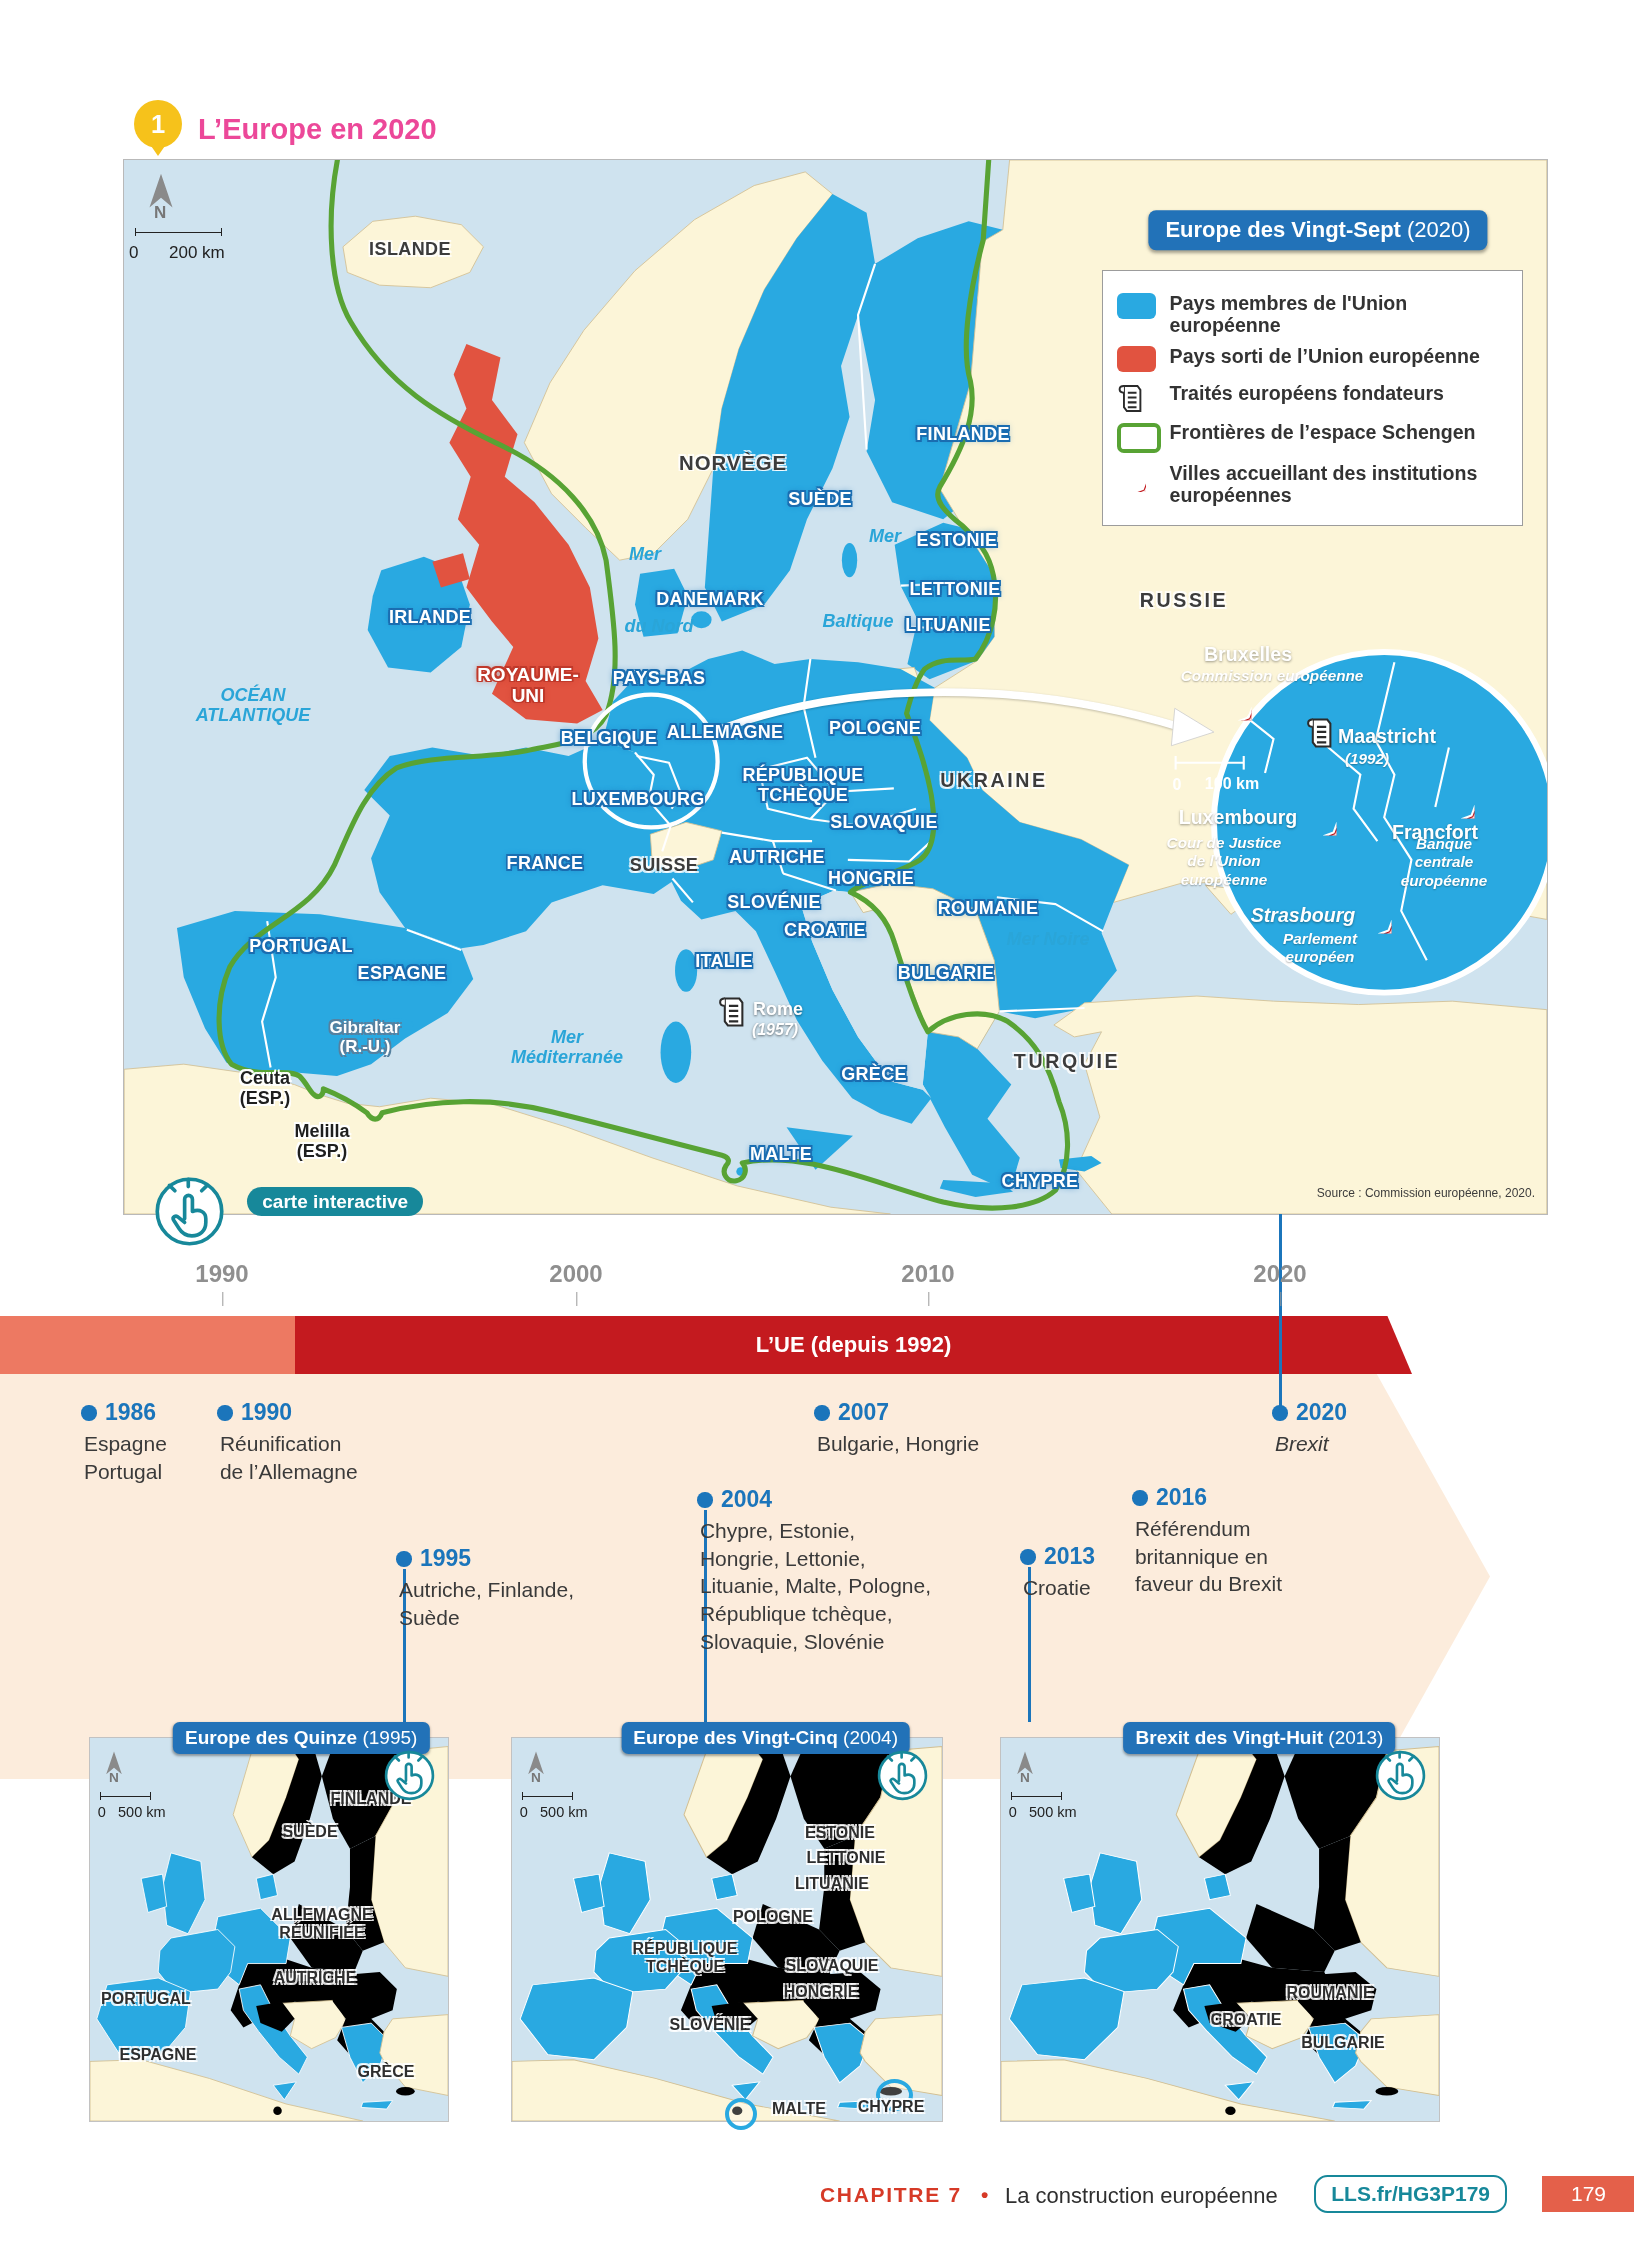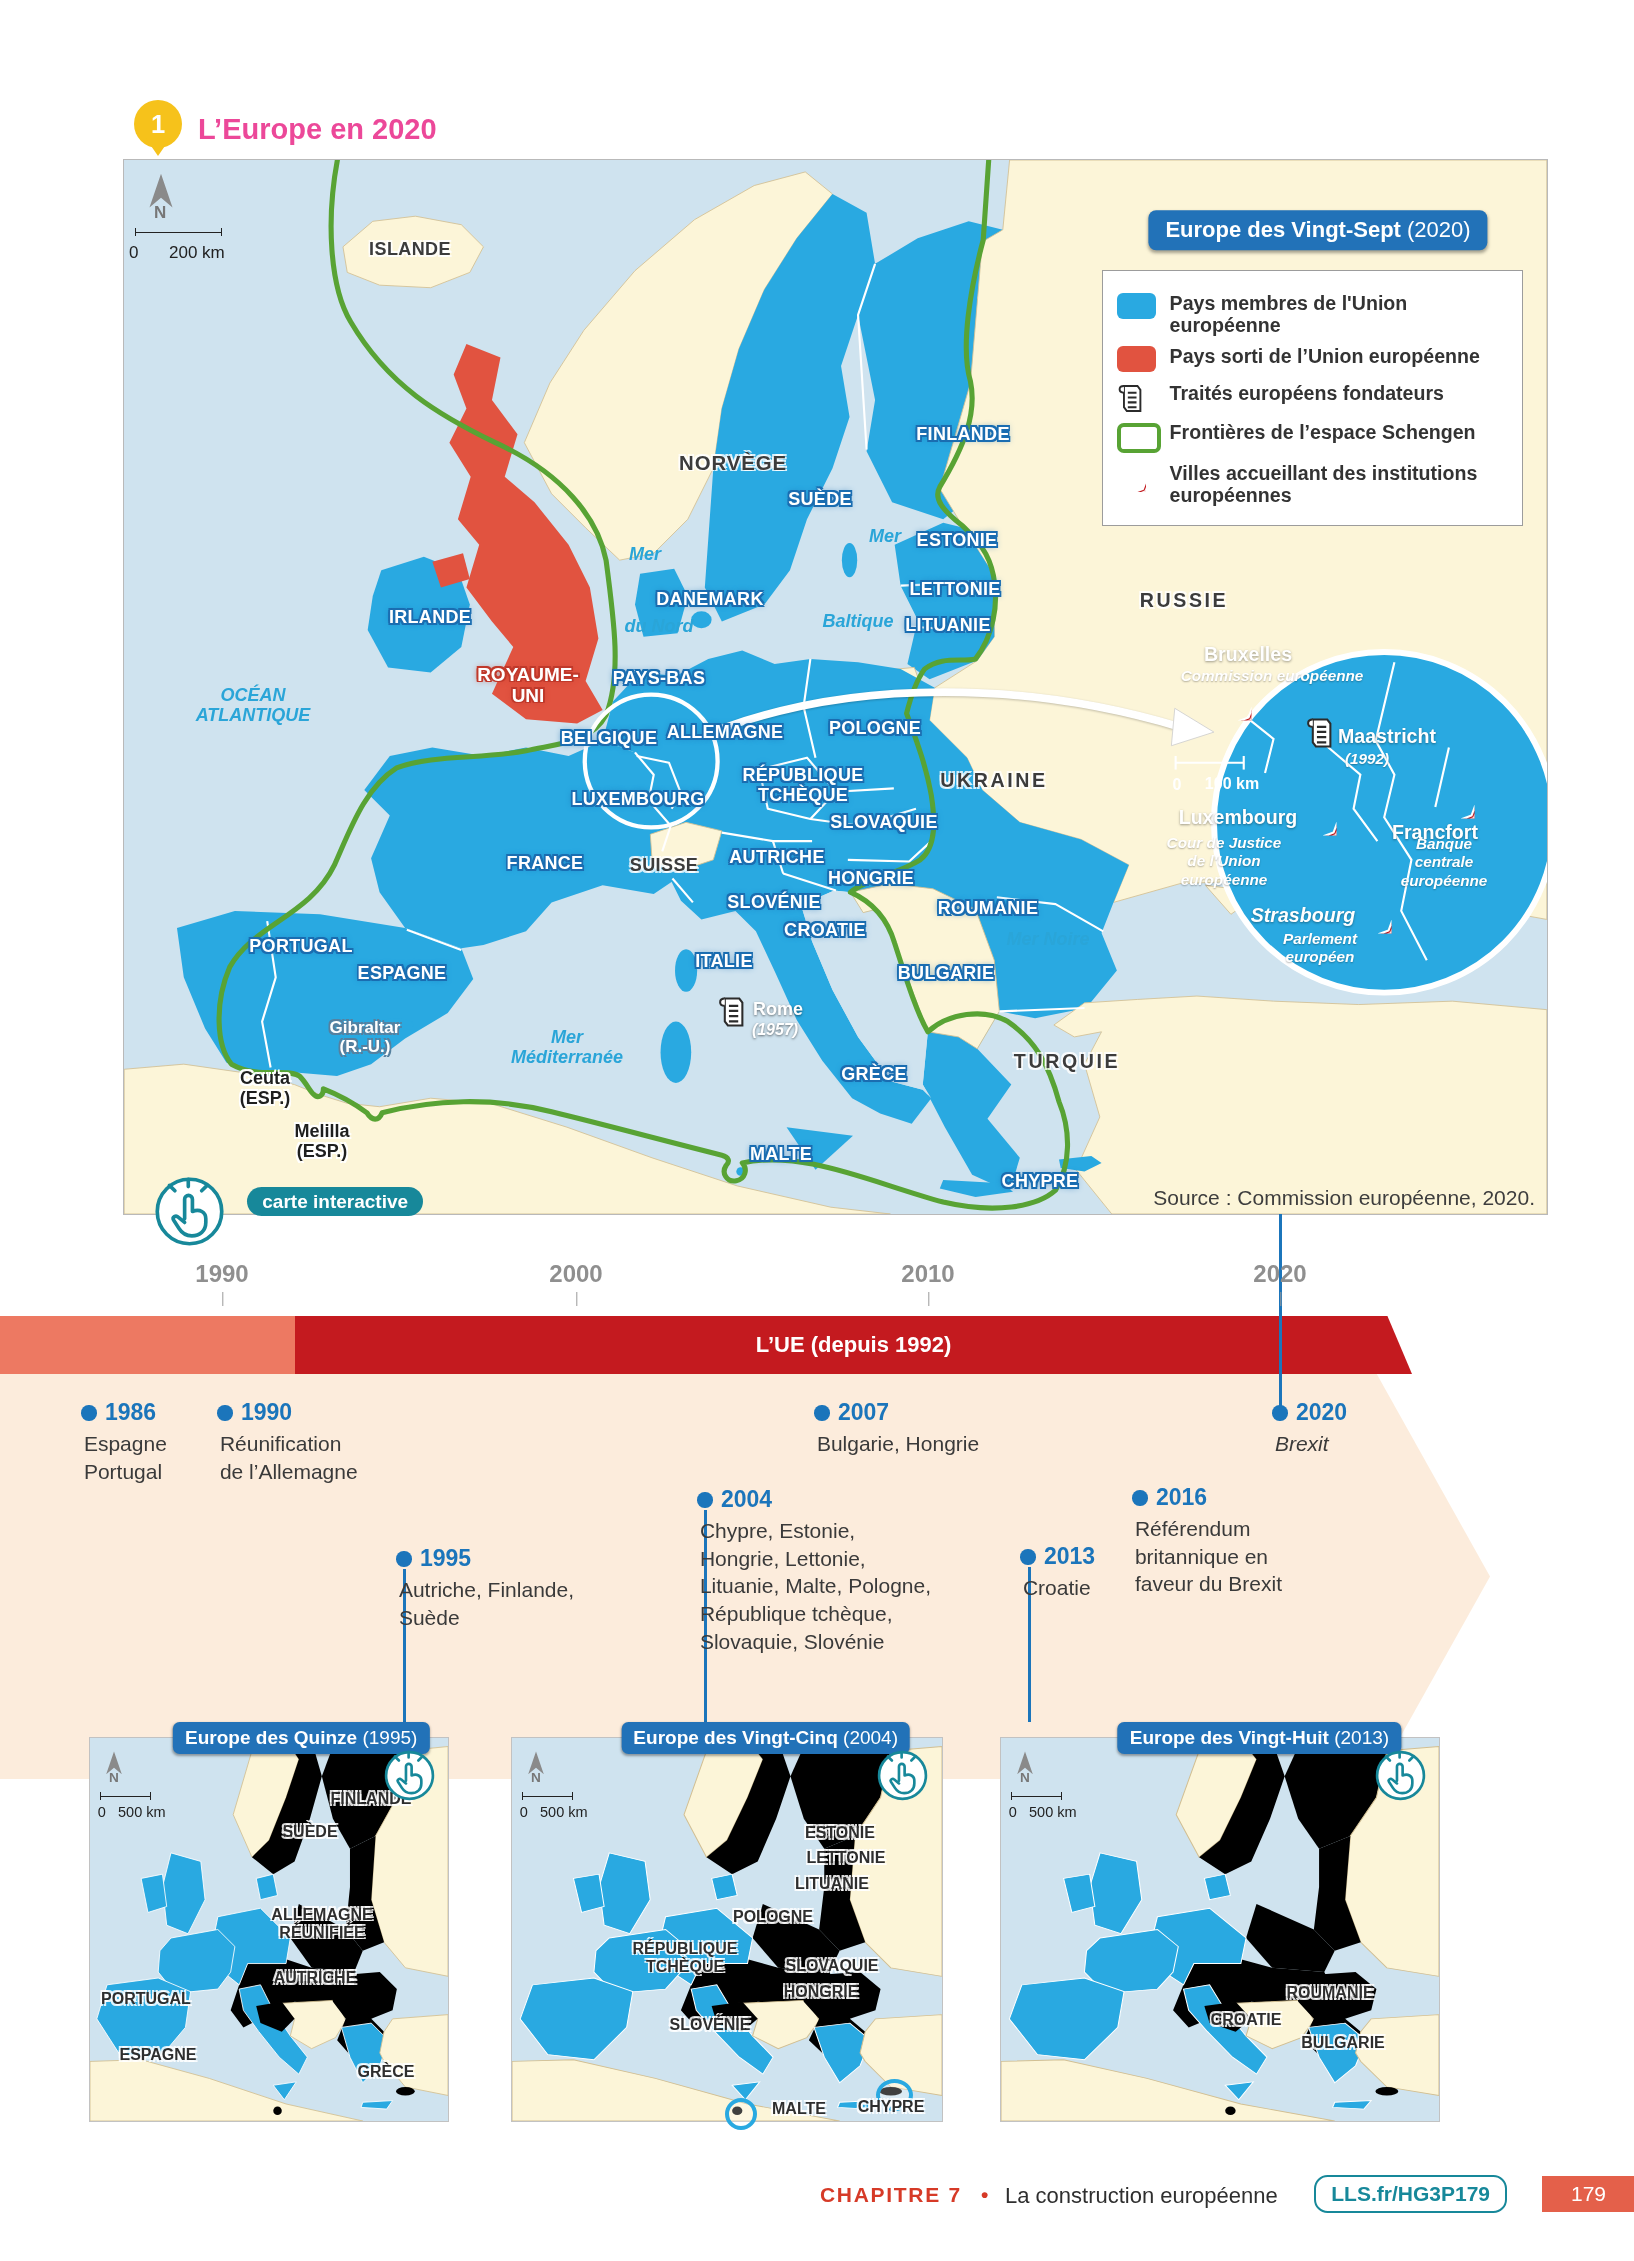--- a/index.html
+++ b/index.html
@@ -80,21 +80,21 @@
   .sb-txt.mini{font-size:14.5px;}
   .north-n{position:absolute;font-size:17px;font-weight:bold;color:#777;z-index:9;}
   .north-n.mini{font-size:13.6px;}
 
   
   .ci-pill{position:absolute;left:247px;top:1187px;height:29px;background:var(--teal);
      border-radius:15.3px;color:#fff;font-weight:bold;font-size:19px;display:flex;align-items:center;
      padding:0 15.3px;z-index:20;}
   .hand{position:absolute;z-index:21;}
 
-  .source{position:absolute;right:100px;top:1186px;font-size:21px;color:#3d3d3d;z-index:9;text-align:right;}
+  .source{position:absolute;right:100px;top:1186px;font-size:12px;color:#3d3d3d;z-index:9;text-align:right;}
 
   
   .axis-year{position:absolute;transform:translateX(-50%);color:#8f8f8f;font-size:24px;font-weight:bold;z-index:3;}
   .ay-tick{position:absolute;left:50%;top:32px;width:1.7px;height:13.6px;background:#9a9a9a;}
   .band-light{position:absolute;left:0;top:1316px;width:295px;height:58px;background:var(--band-salmon);z-index:1;}
   .band-dark{position:absolute;left:295px;top:1316px;width:1117px;height:58px;background:var(--band-red);
      clip-path:polygon(0 0,97.8% 0,100% 100%,0 100%);display:flex;align-items:center;justify-content:center;z-index:1;}
   .band-label{color:#fff;font-weight:bold;font-size:22px;}
   .beige{position:absolute;left:0;top:1374px;width:1490px;height:405px;background:var(--beige-timeline);
      clip-path:polygon(0 0,92.4% 0,100% 50%,92.4% 100%,0 100%);z-index:0;}
@@ -554,21 +554,21 @@
   <svg class="mini" viewBox="0 0 420 450" preserveAspectRatio="none">
       <use href="#minieu"></use>
     </svg>
   <div>
 
   <div class="mm-lbl" style="left: 329px; top: 255px;">ROUMANIE</div>
       <div class="mm-lbl" style="left: 245px; top: 282px;">CROATIE</div>
       <div class="mm-lbl" style="left: 342px; top: 305px;">BULGARIE</div>
     </div>
   <div class="mm-pill">
-    <span>Europe des Vingt-Huit</span> <span class="yr">(2013)</span>
+    <span>Brexit des Vingt-Huit</span> <span class="yr">(2013)</span>
   </div>
   <svg class="abs" style="left:12px;top:12px" width="24" height="27" viewBox="0 0 40 44">
       <use href="#narrow"></use>
     </svg>
   <span class="north-n mini" style="left:19px;top:32px">N</span>
   <div class="sb" style="left:10.2px;top:54px;width:49px"></div>
   <span class="sb-txt mini" style="left:7.7px;top:66px">0</span>
   <span class="sb-txt mini" style="left:28px;top:66px">500 km</span>
 </div>
 

